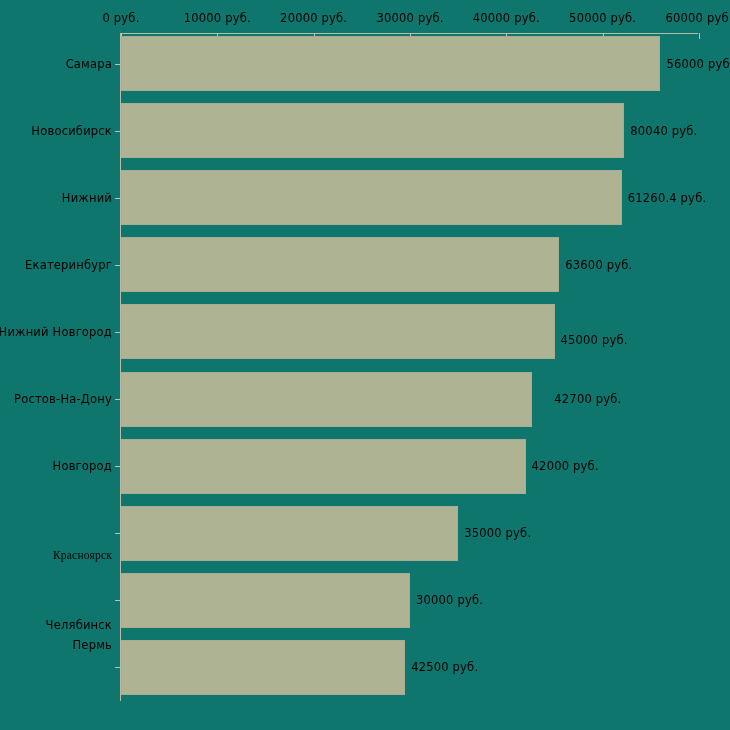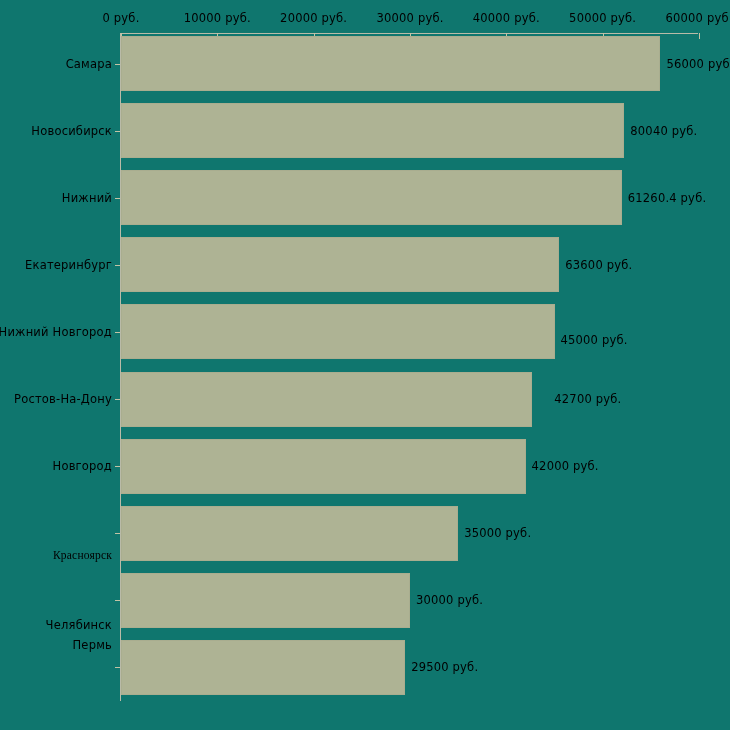--- a/index.html
+++ b/index.html
@@ -150,16 +150,16 @@
       <div class="bar-value-label" style="left: 560.5px; top: 340px;">45000 руб.</div>
       <div class="bar" style="top: 371.5px; width: 411.343px; height: 55px; background: rgb(174, 179, 148); border-color: rgb(169, 173, 143);"></div>
       <div class="bar-value-label" style="left: 538.343px; top: 399px; margin-left: 16px;">42700 руб.</div>
       <div class="bar" style="top: 438.6px; width: 404.6px; height: 55px; background: rgb(174, 179, 148); border-color: rgb(169, 173, 143);"></div>
       <div class="bar-value-label" style="left: 531.6px; top: 466.1px; text-align: center;">42000 руб.</div>
       <div class="bar" style="top: 505.7px; width: 337.167px; height: 55px; background: rgb(174, 179, 148); border-color: rgb(169, 173, 143);"></div>
       <div class="bar-value-label" style="left: 464.167px; top: 533.2px;">35000 руб.</div>
       <div class="bar" style="top: 572.8px; width: 289px; height: 55px; background: rgb(174, 179, 148); border-color: rgb(169, 173, 143);"></div>
       <div class="bar-value-label" style="left: 416px; top: 600.3px;">30000 руб.</div>
       <div class="bar" style="top: 639.9px; width: 284.183px; height: 55px; background: rgb(174, 179, 148); border-color: rgb(169, 173, 143);"></div>
-      <div class="bar-value-label" style="left: 411.183px; top: 667.4px;">29500 руб.</div>
+      <div class="bar-value-label" style="left: 411.183px; top: 667.4px;">42500 руб.</div>
     </div>
 
 </div>
 
 </body></html>

